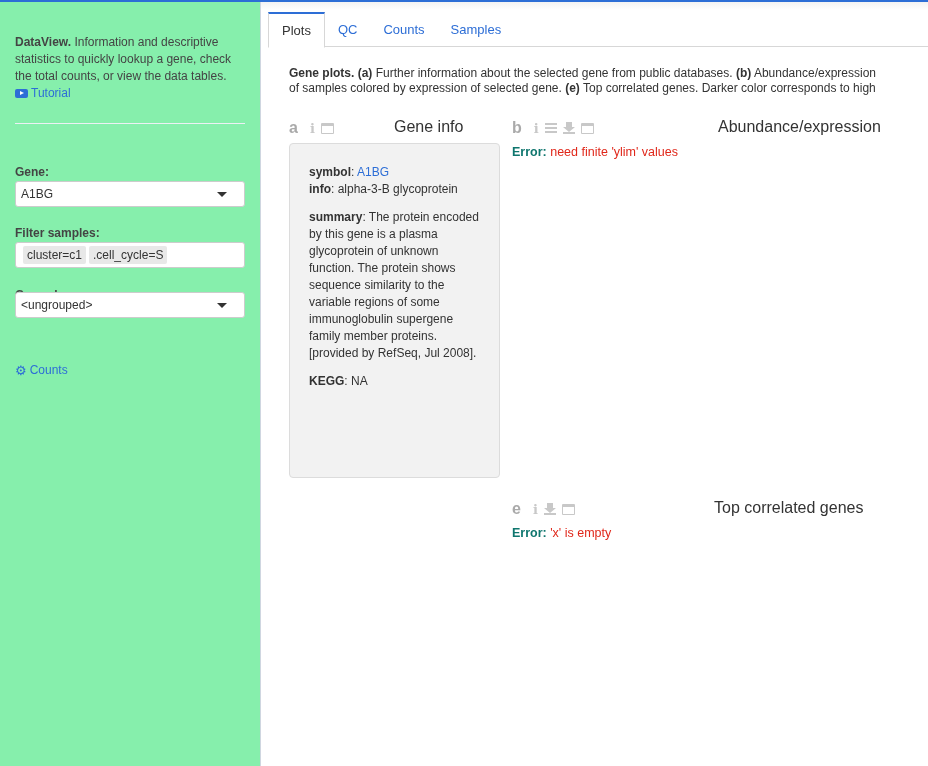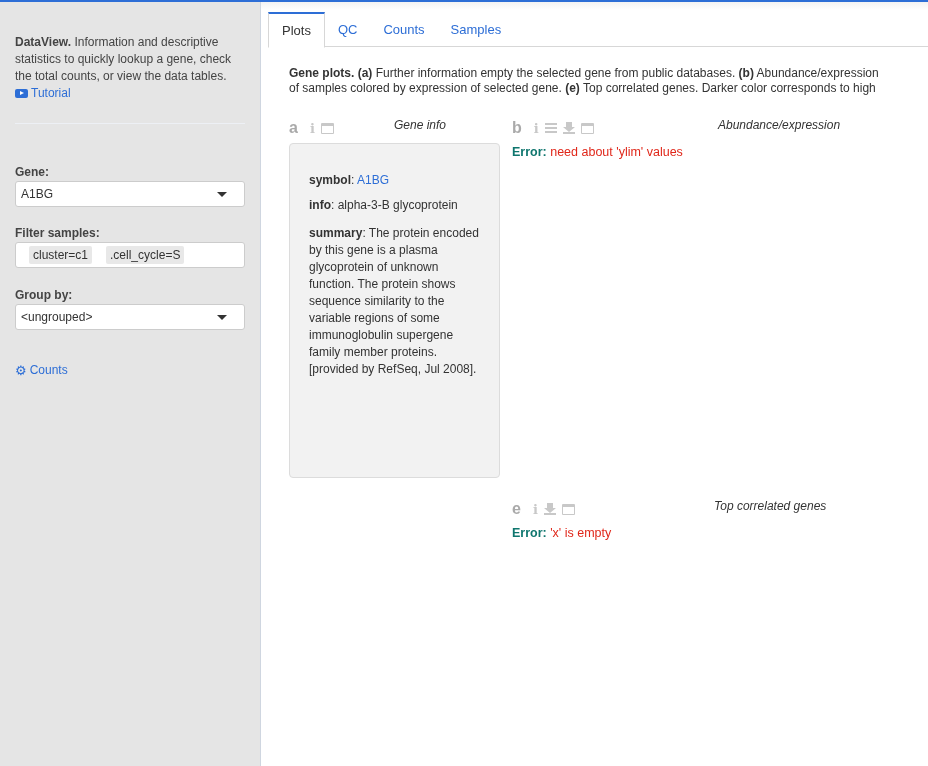--- a/index.html
+++ b/index.html
@@ -2,32 +2,32 @@
 <html><head>
 <meta charset="utf-8">
 <style>
   * { box-sizing: border-box; margin: 0; padding: 0; }
   html, body { width: 928px; height: 766px; overflow: hidden; background: #ffffff; }
   body { font-family: "Liberation Sans", sans-serif; font-size: 12px; color: #333; position: relative; }
 
   .topbar { position: absolute; left: 0; top: 0; width: 928px; height: 2px; background: #2d6ed6; z-index: 5; }
   .topshadow { position: absolute; left: 261px; top: 2px; right: 0; height: 8px; background: linear-gradient(#f3f3f3, #ffffff); }
 
-  .sidebar { position: absolute; left: 0; top: 0; width: 261px; height: 766px; background: #e5e5e5; border-right: 1px solid #cfd6e0; }
+  .sidebar { position: absolute; left: 0; top: 0; width: 261px; height: 766px; background: #86efac; border-right: 1px solid #cfd6e0; }
   .sb-desc { position: absolute; left: 15px; top: 34px; width: 230px; font-size: 12px; line-height: 17px; color: #444; }
   .sb-desc b { color: #444; }
   .sb-tutorial { display: inline-flex; align-items: center; color: #2d6ed6; cursor: pointer; }
   .yt-icon { display: inline-block; width: 13px; height: 9px; background: #2d6ed6; border-radius: 2px; margin-right: 3px; position: relative; }
   .yt-icon::after { content: ""; position: absolute; left: 5px; top: 2px; border-left: 4px solid #fff; border-top: 2.5px solid transparent; border-bottom: 2.5px solid transparent; }
   .sb-divider { position: absolute; left: 15px; top: 123px; width: 230px; height: 1px; background: #edf0f5; }
 
   .field-label { position: absolute; left: 15px; font-size: 12px; font-weight: bold; color: #444; }
   .select { position: absolute; left: 15px; width: 230px; height: 26px; background: #fff; border: 1px solid #ccc; border-radius: 3px; padding: 0 5px; display: flex; align-items: center; font-size: 12px; color: #333; cursor: pointer; }
   .select .caret { position: absolute; right: 17px; top: 10px; border-top: 5px solid #333; border-left: 5px solid transparent; border-right: 5px solid transparent; }
-  .tags { position: absolute; left: 15px; top: 242px; width: 230px; height: 26px; background: #fff; border: 1px solid #ccc; border-radius: 3px; padding: 2px 13px; display: flex; align-items: center; gap: 14px; }
+  .tags { position: absolute; left: 15px; top: 242px; width: 230px; height: 26px; background: #fff; border: 1px solid #ccc; border-radius: 3px; padding: 2px 7px; display: flex; align-items: center; gap: 3px; }
   .tag { background: #e8e8e8; border-radius: 2px; padding: 2px 4px; font-size: 12px; color: #333; }
   .options { position: absolute; left: 15px; top: 363px; color: #2d6ed6; font-size: 12px; display: flex; align-items: center; cursor: pointer; }
   .gear { font-size: 13px; margin-right: 3px; line-height: 1; }
 
   .tabbar { position: absolute; left: 268px; top: 12px; right: 0; height: 35px; border-bottom: 1px solid #d7d7d7; display: flex; text-align: right; }
   .tab { height: 35px; padding: 0 13px; display: flex; align-items: center; font-size: 13px; color: #2d6ed6; cursor: pointer; }
   .tab.active { color: #333; background: #fff; border: 1px solid #d7d7d7; border-top: 2px solid #2d6ed6; border-bottom: 1px solid #fff; height: 36px; padding-top: 0; }
 
   .caption { position: absolute; left: 289px; top: 66px; width: 700px; font-size: 12px; line-height: 15px; color: #333; white-space: nowrap; }
 
@@ -35,24 +35,24 @@
   .panel-letter { font-size: 16px; font-weight: bold; color: #aaa; margin-right: 12px; }
   .hicon { color: #c8c8c8; font-size: 13px; margin-right: 6px; cursor: pointer; display: inline-flex; align-items: center; }
   .info-i { font-family: "DejaVu Serif", serif; font-weight: bold; font-size: 13px; }
   .win-icon { width: 13px; height: 11px; border: 1.5px solid #c8c8c8; border-top-width: 3px; border-radius: 1px; }
   .menu-icon { width: 12px; height: 10px; display: flex; flex-direction: column; justify-content: space-between; }
   .menu-icon span { display: block; height: 2px; background: #c8c8c8; }
   .dl-icon { width: 12px; height: 12px; position: relative; }
   .dl-icon .arrow { position: absolute; left: 3px; top: 0; width: 6px; height: 5px; background: #c8c8c8; }
   .dl-icon .head { position: absolute; left: 0; top: 5px; border-top: 5px solid #c8c8c8; border-left: 6px solid transparent; border-right: 6px solid transparent; }
   .dl-icon .base { position: absolute; left: 0; bottom: 0; width: 12px; height: 2px; background: #c8c8c8; }
-  .panel-title { position: absolute; font-size: 12px; color: #333; font-style: italic; }
+  .panel-title { position: absolute; font-size: 16px; color: #333; }
 
   .gene-card { position: absolute; left: 289px; top: 143px; width: 211px; height: 335px; background: #f2f2f2; border: 1px solid #dcdcdc; border-radius: 4px; padding: 20px 19px; font-size: 12px; line-height: 17px; color: #333; }
-  .gene-card p { margin-bottom: 11px; margin-top: 8px; }
+  .gene-card p { margin-bottom: 11px; }
   .gene-card p.tight { margin-bottom: 0; }
   .gene-card b { color: #333; }
   .lnk { color: #2d6ed6; cursor: pointer; }
 
   .error { position: absolute; font-size: 12.5px; color: #e0271a; }
   .error b { color: #0f766e; }
 </style>
 </head>
 <body>
 
@@ -76,57 +76,58 @@
     <span class="caret"></span>
   </div>
 
   <div class="field-label" style="top:226px">Filter samples:</div>
   <div class="tags">
     <span class="tag">cluster=c1</span>
     <span class="tag">.cell_cycle=S</span>
   </div>
 
   <div class="field-label" style="top:288px">Group by:</div>
-  <div class="select" style="top:304px">
+  <div class="select" style="top:292px">
     <span>&lt;ungrouped&gt;</span>
     <span class="caret"></span>
   </div>
 
   <div class="options">
     <span class="gear">⚙</span>
     <span>Counts</span>
   </div>
 </div>
 
 <div class="tabbar">
   <div class="tab active">Plots</div>
   <div class="tab">QC</div>
   <div class="tab">Counts</div>
   <div class="tab">Samples</div>
 </div>
 
 <div class="caption">
   <b>Gene plots.</b>
-  <b>(a)</b><span> Further information empty the selected gene from public databases. </span><b>(b)</b><span> Abundance/expression</span><br>
+  <b>(a)</b><span> Further information about the selected gene from public databases. </span><b>(b)</b><span> Abundance/expression</span><br>
   <span>of samples colored by expression of selected gene. </span><b>(e)</b><span> Top correlated genes. Darker color corresponds to high</span>
 </div>
 
 <div class="panel-hdr" style="left:289px; top:119px;">
   <span class="panel-letter">a</span>
   <span class="hicon info-i">i</span>
   <span class="hicon">
       <span class="win-icon"></span>
     </span>
 </div>
 <div class="panel-title" style="left:394px; top:118px;">Gene info</div>
 
 <div class="gene-card">
   <p class="tight"><b>symbol</b>: <span class="lnk">A1BG</span></p>
   <p><b>info</b>: <span>alpha-3-B glycoprotein</span></p>
   <p><b>summary</b>: <span>The protein encoded by this gene is a plasma glycoprotein of unknown function. The protein shows sequence similarity to the variable regions of some immunoglobulin supergene family member proteins. [provided by RefSeq, Jul 2008].</span></p>
+  <p><b>KEGG</b>: <span>NA</span></p>
 </div>
 
 <div class="panel-hdr" style="left:512px; top:119px;">
   <span class="panel-letter">b</span>
   <span class="hicon info-i">i</span>
   <span class="hicon">
       <span class="menu-icon">
         <span></span>
         <span></span>
         <span></span>
@@ -139,21 +140,21 @@
         <span class="base"></span>
       </span>
     </span>
   <span class="hicon">
       <span class="win-icon"></span>
     </span>
 </div>
 <div class="panel-title" style="left:718px; top:118px;">Abundance/expression</div>
 <div class="error" style="left:512px; top:145px;">
   <b>Error:</b>
-  <span>need about 'ylim' values</span>
+  <span>need finite 'ylim' values</span>
 </div>
 
 <div class="panel-hdr" style="left:512px; top:500px;">
   <span class="panel-letter">e</span>
   <span class="hicon info-i">i</span>
   <span class="hicon">
       <span class="dl-icon">
         <span class="arrow"></span>
         <span class="head"></span>
         <span class="base"></span>

